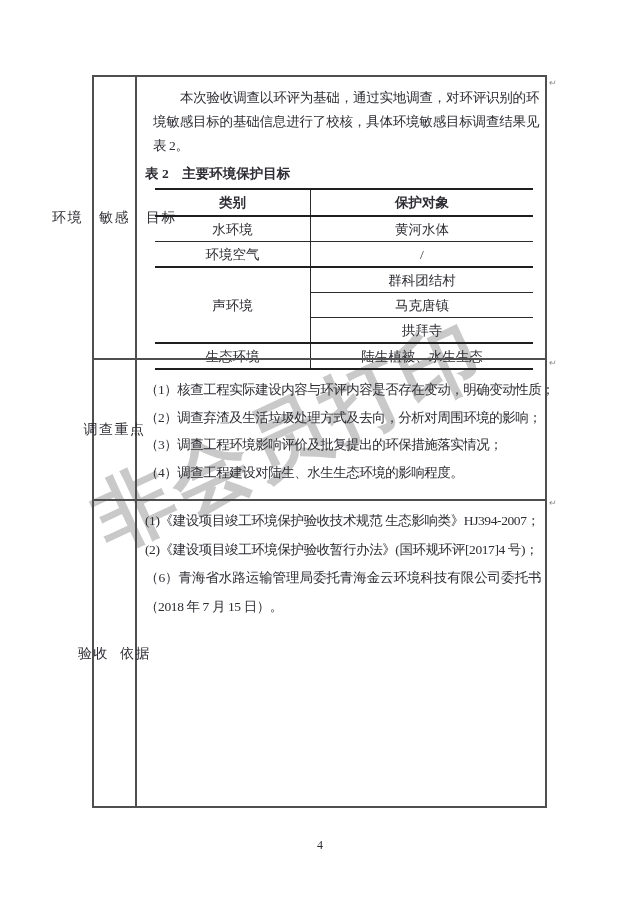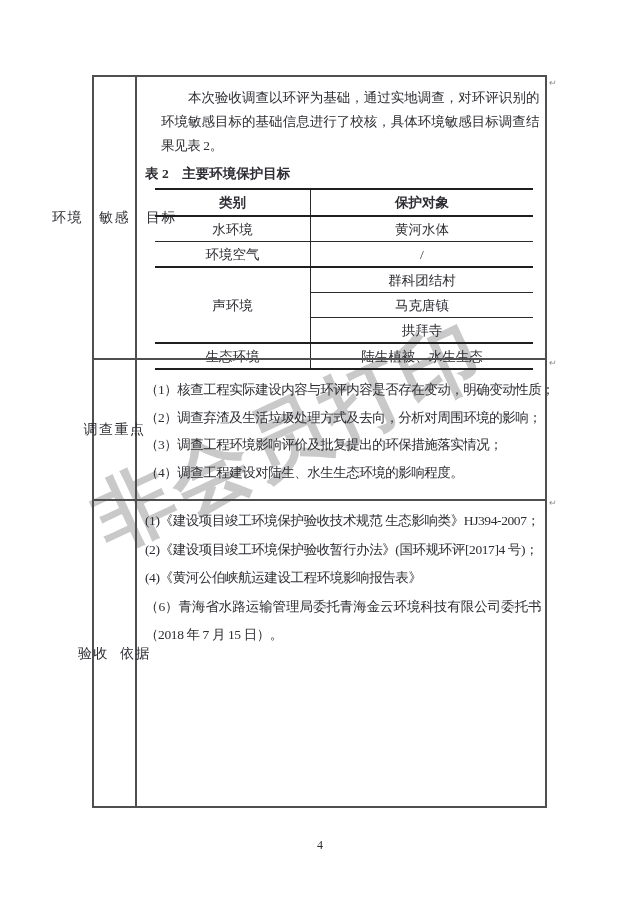--- a/index.html
+++ b/index.html
@@ -30,21 +30,21 @@
     flex:0 0 43px;width:43px;border-right:2px solid #4f4f4f;box-sizing:border-box;
     display:flex;flex-direction:row;justify-content:center;align-items:center;
     font-size:14px;color:#2d2d33;
   }
   .s1 .label-col{gap:16px;}
   .s2 .label-col{}
   .s3 .label-col{gap:11px;}
   .label-line{letter-spacing:1.5px;white-space:nowrap;}
   .content-col{flex:1;box-sizing:border-box;padding:5px 5px 0 8px;min-width:0;}
   .intro{
-    margin:4px 1px 0 16px;font-size:13.5px;line-height:24px;
+    margin:4px 1px 0 8px;font-size:13.5px;line-height:24px;
     text-indent:2em;text-align:justify;letter-spacing:-0.4px;
   }
   .caption{
     font-weight:bold;text-align:left;font-size:13.5px;
     margin:7px 14px 5px 0;letter-spacing:0px;
   }
   .ptable{
     border-collapse:collapse;margin-left:10px;width:378px;table-layout:fixed;
   }
   .ptable th,.ptable td{
@@ -145,21 +145,20 @@
   </div>
 
   <div class="frow s3">
     <div class="label-col">
       <div class="label-line">验收</div>
       <div class="label-line">依据</div>
     </div>
     <div class="content-col">
       <div class="basis-item">(1)《建设项目竣工环境保护验收技术规范 生态影响类》HJ394-2007；</div>
       <div class="basis-item">(2)《建设项目竣工环境保护验收暂行办法》(国环规环评[2017]4 号)；</div>
-      <div class="basis-item">(4)《黄河公伯峡航运建设工程环境影响报告表》</div>
       <div class="basis-item">（6）青海省水路运输管理局委托青海金云环境科技有限公司委托书（2018 年 7 月 15 日）。</div>
     </div>
   </div>
 
 </div>
 
 <span class="pmark m1">↵</span>
 <span class="pmark m2">↵</span>
 <span class="pmark m3">↵</span>
 

